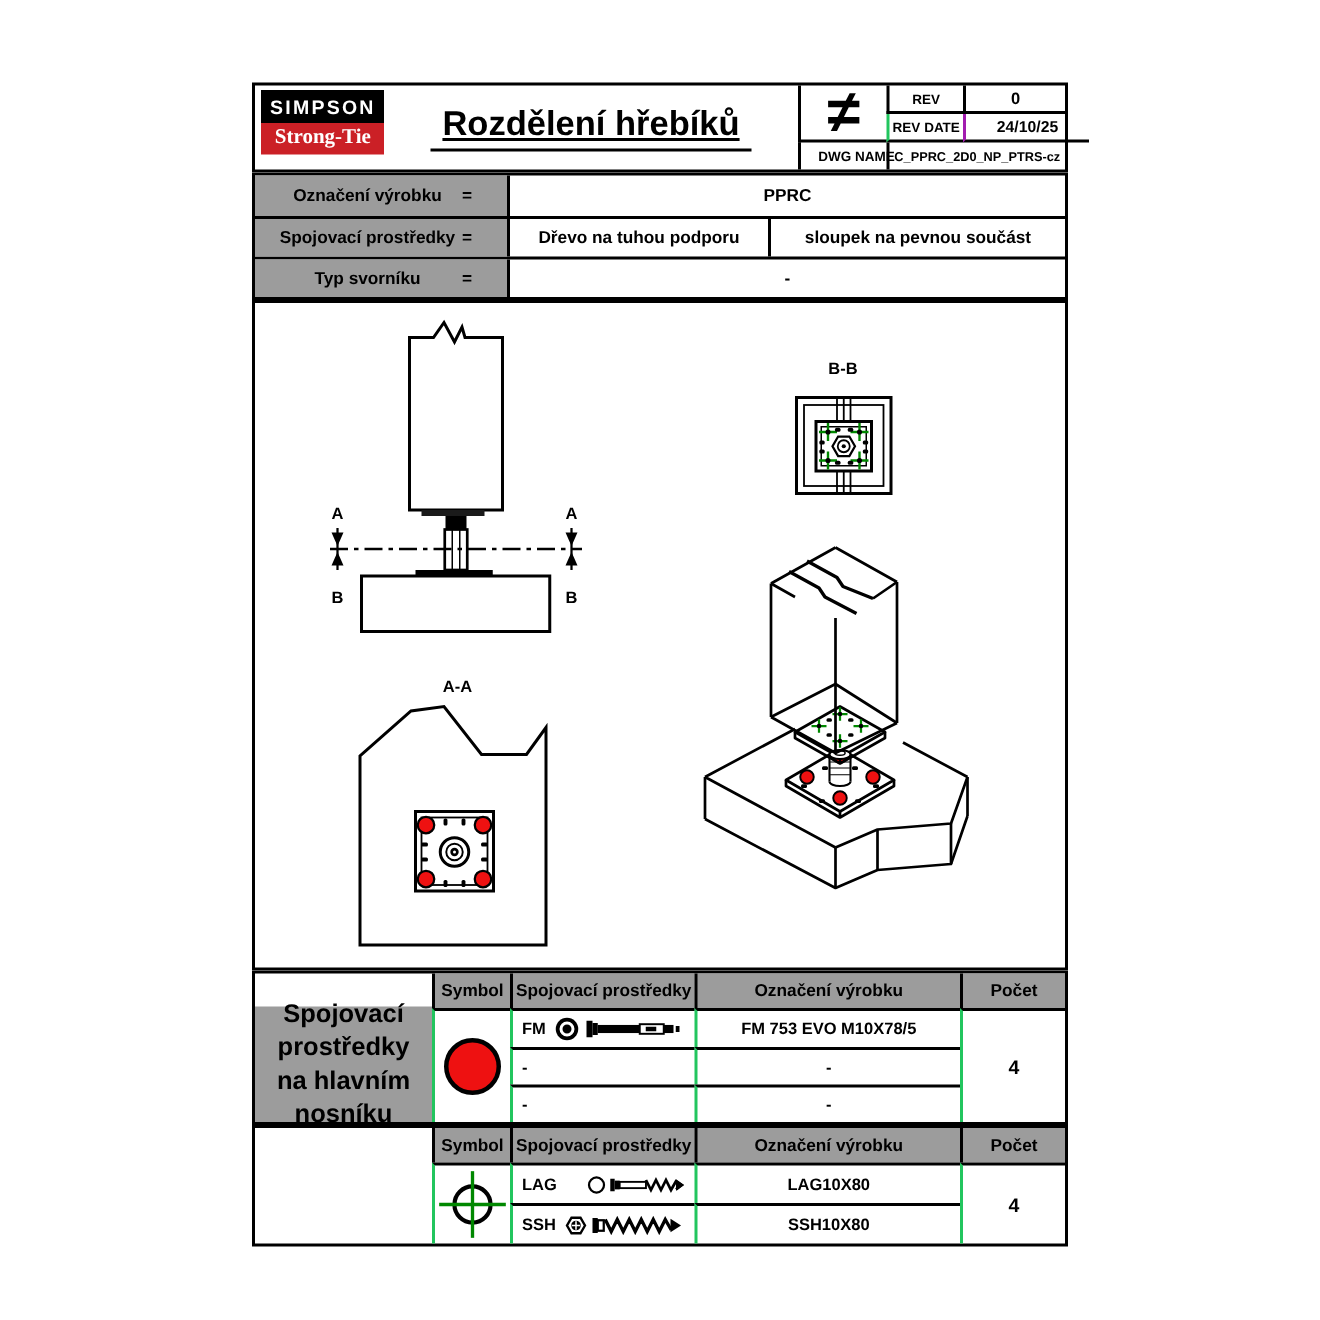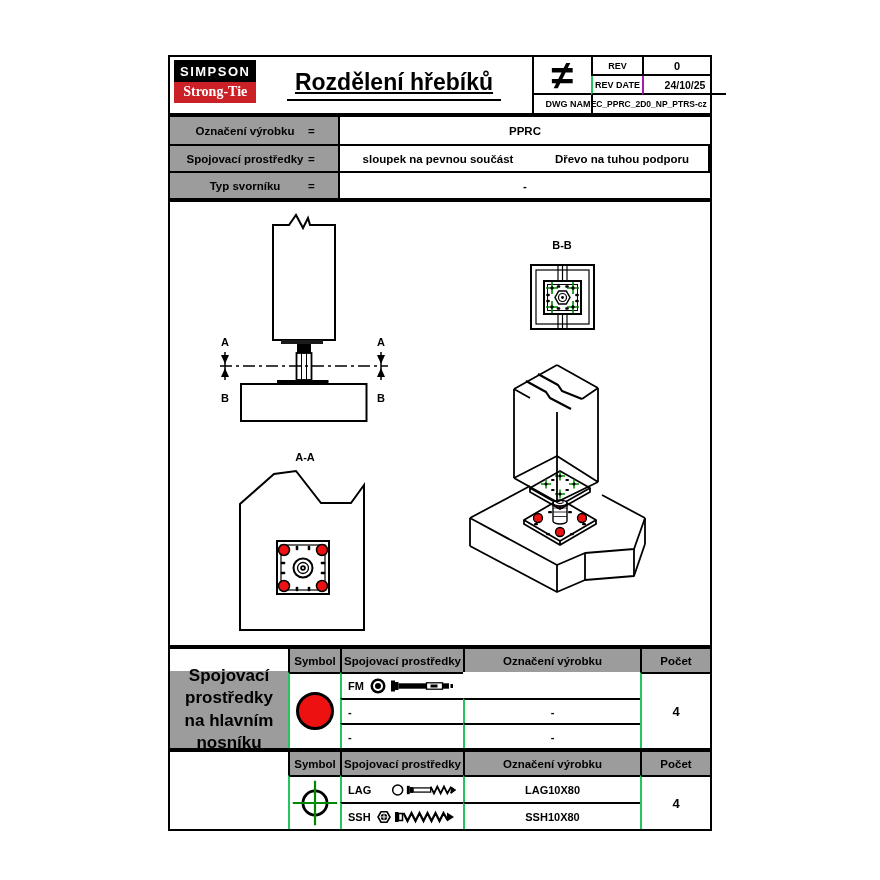--- a/index.html
+++ b/index.html
@@ -67,22 +67,22 @@
         <span class="lab">Označení výrobku</span>
         <span class="eq">=</span>
       </div>
       <div class="ival">PPRC</div>
     </div>
     <div class="info-row">
       <div class="ilabel">
         <span class="lab">Spojovací prostředky</span>
         <span class="eq">=</span>
       </div>
+      <div class="ival split-l" style="flex:0 0 174px;">Dřevo na tuhou podporu</div>
       <div class="ival">sloupek na pevnou součást</div>
-      <div class="ival split-l" style="flex:0 0 174px;">Dřevo na tuhou podporu</div>
     </div>
     <div class="info-row">
       <div class="ilabel">
         <span class="lab">Typ svorníku</span>
         <span class="eq">=</span>
       </div>
       <div class="ival">-</div>
     </div>
   </div>
 
@@ -257,20 +257,21 @@
         <circle cx="9" cy="9" r="4" fill="none" stroke="#fff" stroke-width="2"></circle>
         <rect x="22" y="3.5" width="4" height="11" fill="#000"></rect>
         <rect x="26" y="5" width="3.5" height="8" fill="#000"></rect>
         <rect x="29.5" y="6.3" width="28" height="5.4" fill="#000"></rect>
         <rect x="57.5" y="5.8" width="16" height="6.4" fill="#fff" stroke="#000" stroke-width="1.3"></rect>
         <rect x="61.5" y="7.5" width="7" height="3" fill="#000"></rect>
         <rect x="73.5" y="6.3" width="6.5" height="5.4" fill="#000"></rect>
         <rect x="81.5" y="7" width="2.5" height="4" fill="#000"></rect>
       </svg>
     </div>
+    <div class="bcell prodcell" style="grid-row:2;grid-column:4;">FM 753 EVO M10X78/5</div>
     <div class="bcell fastcell" style="grid-row:3;grid-column:3;">-</div>
     <div class="bcell prodcell" style="grid-row:3;grid-column:4;">-</div>
     <div class="bcell fastcell" style="grid-row:4;grid-column:3;">-</div>
     <div class="bcell prodcell" style="grid-row:4;grid-column:4;">-</div>
     <div class="bcell cntcell" style="grid-row:2/5;grid-column:5;">4</div>
   </div>
 
   <div class="blk ftable" style="left:0;top:695px;width:544px;height:81px;grid-template-columns:118px 52px 123px 177px 1fr;grid-template-rows:23px 27px 27px;">
     <div class="gray hcell" style="grid-row:1;grid-column:2;">Symbol</div>
     <div class="gray hcell" style="grid-row:1;grid-column:3;">Spojovací prostředky</div>

